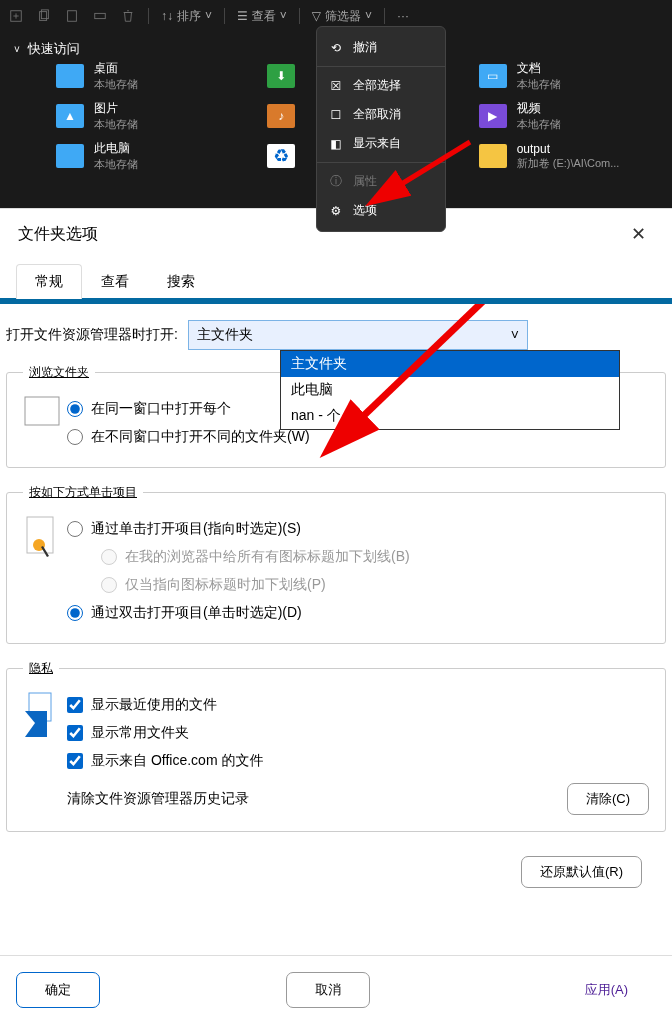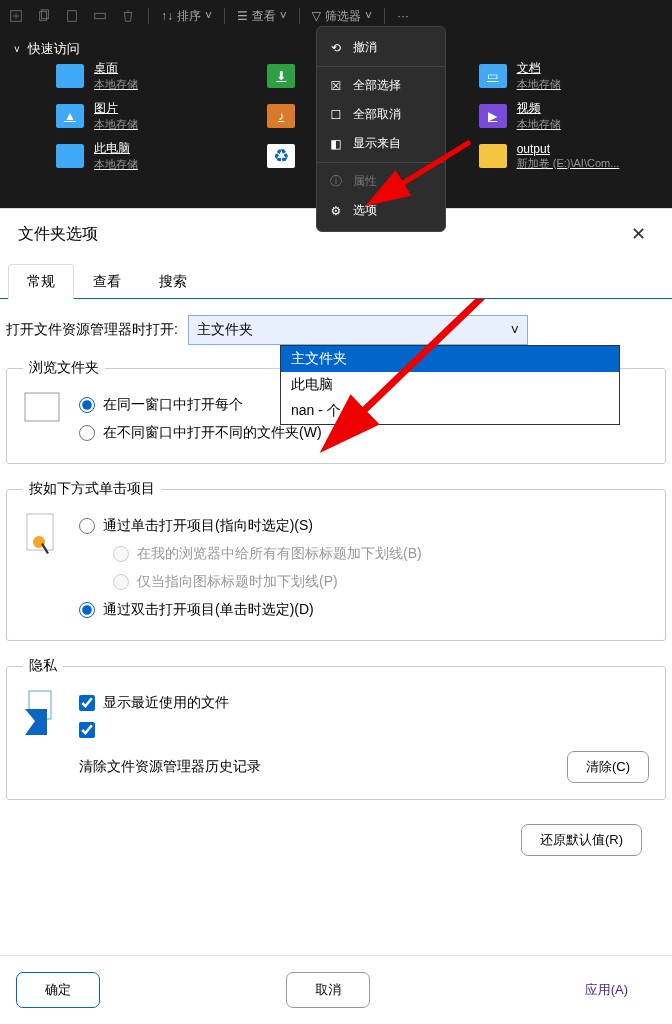--- a/index.html
+++ b/index.html
@@ -9,57 +9,57 @@
     .explorer { background: #1a1a1a; color: #fff; height: 208px; position: relative; }
     .toolbar { display: flex; align-items: center; height: 32px; padding: 0 8px; gap: 12px; color: #aaa; font-size: 12px; }
     .toolbar .tool-icon { width: 16px; height: 16px; display: inline-flex; align-items: center; justify-content: center; opacity: 0.6; }
     .toolbar .sep { width: 1px; height: 16px; background: #444; }
     .toolbar-btn { display: flex; align-items: center; gap: 4px; cursor: pointer; }
 
     .nav-tree { padding: 8px 14px; font-size: 13px; }
     .tree-row { display: flex; align-items: center; gap: 8px; }
     .tree-row .chev { font-size: 10px; }
 
-    .grid { position: absolute; top: 60px; left: 56px; right: 20px; display: grid; grid-template-columns: repeat(3, 1fr); gap: 8px 38px; text-decoration: underline; }
+    .grid { position: absolute; top: 60px; left: 56px; right: 20px; display: grid; grid-template-columns: repeat(3, 1fr); gap: 8px 38px; }
     .grid-item { display: flex; align-items: center; gap: 10px; font-size: 12px; }
     .grid-item .folder-icon { width: 28px; height: 24px; border-radius: 2px; flex-shrink: 0; display: flex; align-items: center; justify-content: center; }
     .grid-item .label { display: flex; flex-direction: column; }
     .grid-item .sub { color: #999; font-size: 11px; }
 
     .ctx-menu { position: absolute; top: 26px; left: 316px; width: 130px; background: #2d2d2d; border: 1px solid #444; border-radius: 6px; padding: 6px 0; font-size: 12px; z-index: 10; }
     .ctx-row { display: flex; align-items: center; gap: 10px; padding: 6px 12px; cursor: pointer; }
     .ctx-row.disabled { color: #777; }
     .ctx-sep { height: 1px; background: #444; margin: 4px 0; }
     .ctx-row .ci { width: 14px; display: inline-flex; justify-content: center; }
 
     
     .dialog { background: #fff; border-top: 1px solid #ddd; height: calc(1024px - 208px); display: flex; flex-direction: column; }
     .dlg-header { display: flex; justify-content: space-between; align-items: center; padding: 10px 16px 4px 18px; }
     .dlg-title { font-size: 16px; }
     .dlg-close { font-size: 18px; cursor: pointer; color: #333; padding: 4px 10px; }
 
-    .tabs { display: flex; gap: 0; padding: 10px 16px 0 8px; border-bottom: 1px solid #0369a1; font-size: 14px; }
+    .tabs { display: flex; gap: 0; padding: 10px 16px 0 16px; border-bottom: 6px solid #0369a1; font-size: 14px; }
     .tab { padding: 8px 18px; cursor: pointer; border: 1px solid transparent; border-bottom: none; position: relative; top: 1px; }
     .tab.active { border-color: #ddd; background: #fff; border-radius: 4px 4px 0 0; }
 
     .dlg-body { flex: 1; padding: 16px 6px; font-size: 14px; overflow: hidden; position: relative; }
     .row { display: flex; align-items: center; gap: 10px; margin-bottom: 10px; }
     .combo { flex: 1; max-width: 340px; height: 30px; border: 1px solid #7bb3e6; background: #e8f0fe; display: flex; align-items: center; justify-content: space-between; padding: 0 8px; cursor: pointer; }
 
     .dropdown-list { position: absolute; top: 46px; left: 280px; width: 340px; border: 1px solid #333; background: #fff; z-index: 5; font-size: 14px; }
     .dropdown-list .opt { padding: 4px 10px; cursor: pointer; }
     .dropdown-list .opt.sel { background: #0066cc; color: #fff; }
 
     fieldset.group { border: 1px solid #ccc; border-radius: 3px; margin: 14px 0 16px 0; padding: 14px 16px 16px 16px; }
-    fieldset.group legend { padding: 0 6px; font-size: 14px; }
+    fieldset.group legend { padding: 0 6px; font-size: 12px; text-decoration: underline; }
 
     .radio-row, .check-row { display: flex; align-items: center; gap: 8px; padding: 5px 0; }
     .radio-row input, .check-row input { width: 16px; height: 16px; accent-color: #0066cc; }
     .radio-row.sub { margin-left: 34px; color: #999; }
-    .group-flex { display: flex; gap: 12px; }
+    .group-flex { display: flex; gap: 0; }
     .group-left { width: 44px; flex-shrink: 0; }
     .group-right { flex: 1; }
 
     .clear-row { display: flex; align-items: center; justify-content: space-between; margin-top: 8px; }
     .btn { border: 1px solid #999; background: #fff; padding: 6px 18px; border-radius: 7px; cursor: pointer; font-size: 13px; }
     .btn.primary { border-color: #0066cc; }
 
     .restore-row { display: flex; justify-content: flex-end; padding: 8px 24px 0 0; }
     .footer { display: flex; justify-content: space-between; gap: 29px; padding: 16px 16px; border-top: 1px solid #ddd; }
     .footer .btn { padding: 8px 28px; }
@@ -311,20 +311,25 @@
               <polygon points="2,20 12,32 2,46" fill="#fff"></polygon>
             </svg>
         </div>
         <div class="group-right">
           <label class="check-row">
               <input type="checkbox" checked="" style="">
               <span>显示最近使用的文件</span>
             </label>
           <label class="check-row">
               <input type="checkbox" checked="" style="">
+              <span>显示常用文件夹</span>
+            </label>
+          <label class="check-row">
+              <input type="checkbox" checked="" style="">
+              <span>显示来自 Office.com 的文件</span>
             </label>
           <div class="clear-row">
             <span>清除文件资源管理器历史记录</span>
             <button class="btn">清除(C)</button>
           </div>
         </div>
       </div>
     </fieldset>
 
     <div class="restore-row">

